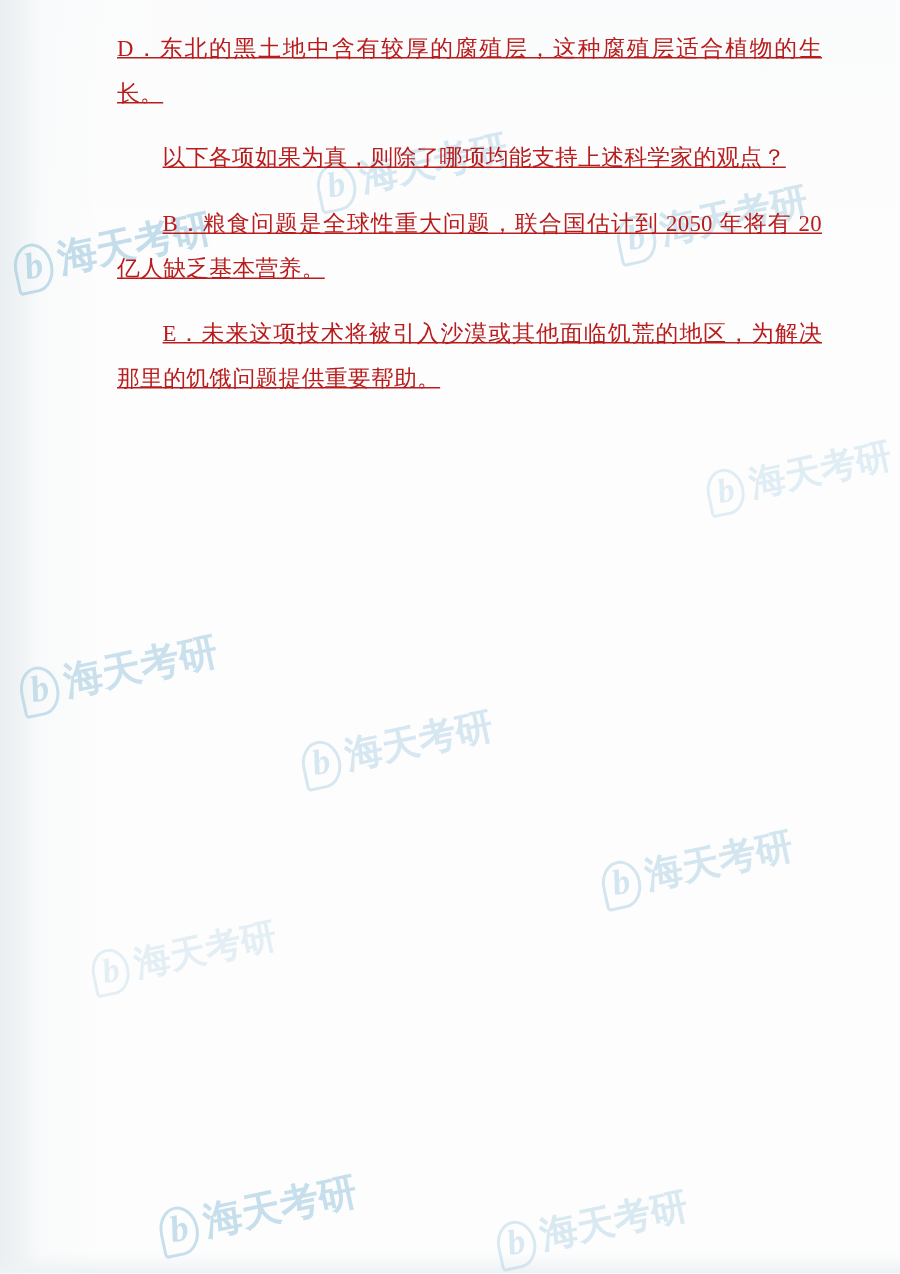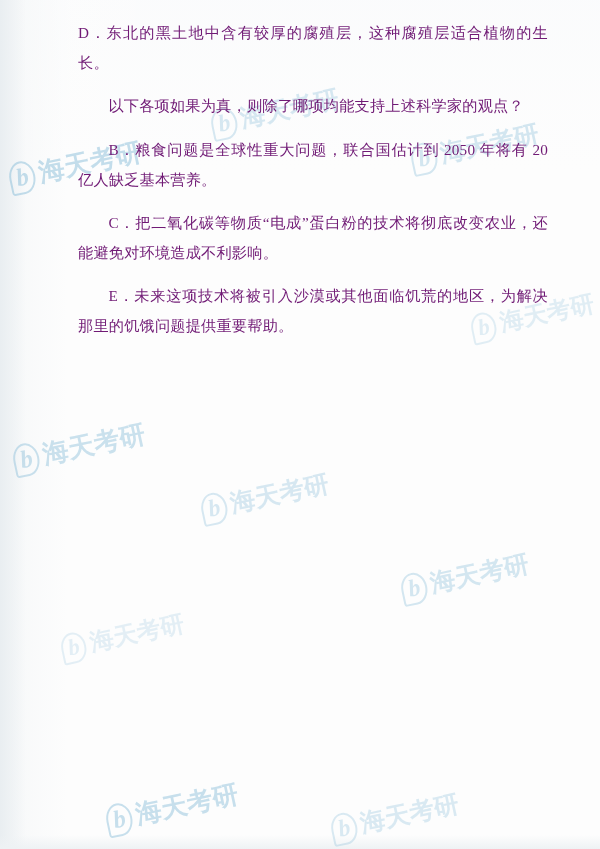--- a/index.html
+++ b/index.html
@@ -37,21 +37,22 @@
     position: relative;
     z-index: 3;
   }
   p.para {
     margin: 0 0 14px 0;
     font-size: 15.2px;
     line-height: 1.95;
     text-align: justify;
     text-justify: inter-ideograph;
     letter-spacing: 0.2px;
-    color: #701a75;
+    color: #b91c1c;
+    text-decoration: underline;
   }
   p.indent {
     text-indent: 2em;
   }
   
   .watermarks {
     position: absolute;
     inset: 0;
     z-index: 2;
     pointer-events: none;
@@ -118,17 +119,16 @@
     <div class="wm wm-7"><span class="logo">b</span><span>海天考研</span></div>
     <div class="wm wm-8"><span class="logo">b</span><span>海天考研</span></div>
     <div class="wm wm-9"><span class="logo">b</span><span>海天考研</span></div>
     <div class="wm wm-10"><span class="logo">b</span><span>海天考研</span></div>
   </div>
 
   <div class="content">
     <p class="para">D．东北的黑土地中含有较厚的腐殖层，这种腐殖层适合植物的生长。</p>
     <p class="para indent">以下各项如果为真，则除了哪项均能支持上述科学家的观点？</p>
     <p class="para indent">B．粮食问题是全球性重大问题，联合国估计到 2050 年将有 20 亿人缺乏基本营养。</p>
-    <p class="para indent">C．把二氧化碳等物质“电成”蛋白粉的技术将彻底改变农业，还能避免对环境造成不利影响。</p>
     <p class="para indent">E．未来这项技术将被引入沙漠或其他面临饥荒的地区，为解决那里的饥饿问题提供重要帮助。</p>
   </div>
 
 </div>
 
 </body></html>

